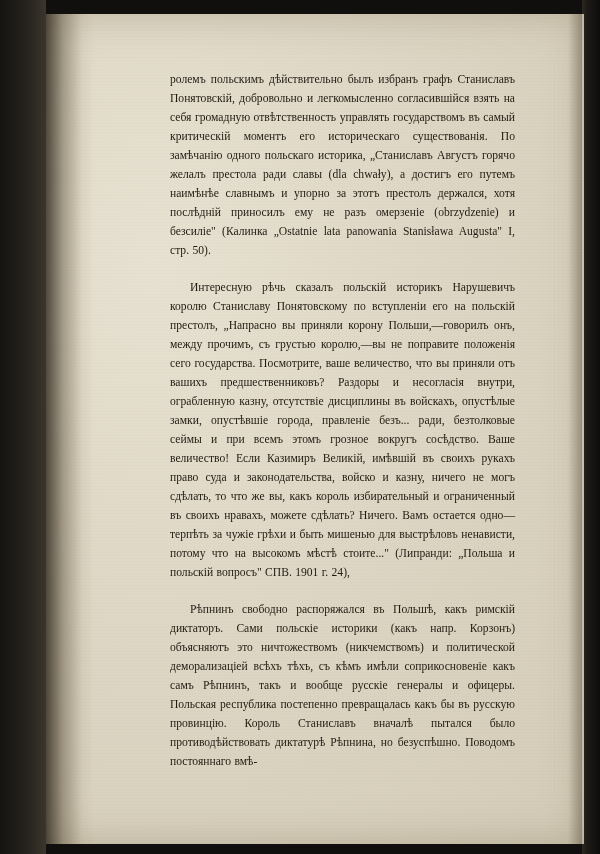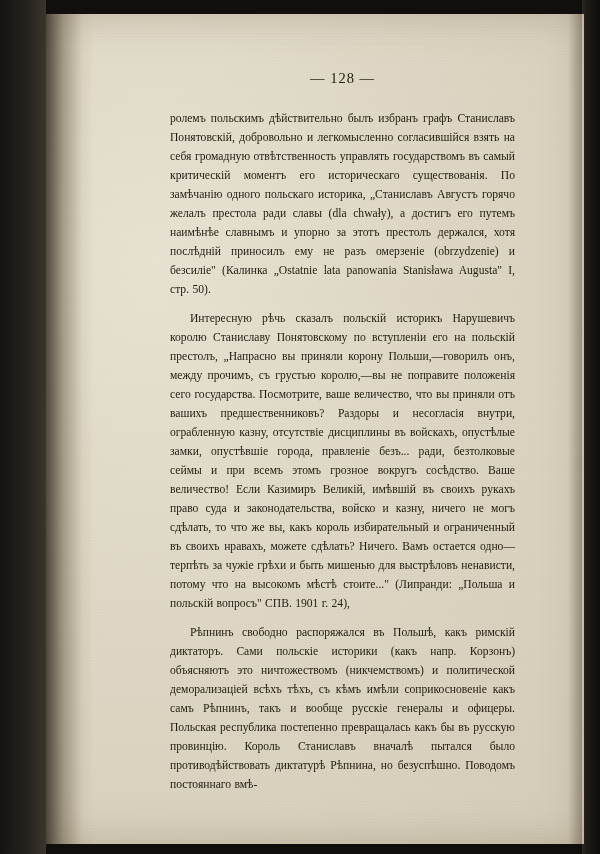--- a/index.html
+++ b/index.html
@@ -100,21 +100,21 @@
     text-align: justify;
     text-align-last: left;
     font-size: 11.6px;
     line-height: 19px;
     color: #241f16;
     text-indent: 20px;
     word-spacing: 0.5px;
     -webkit-font-smoothing: none;
   }
   p.para + p.para {
-    margin-top: 10px;
+    margin-top: 18px;
   }
   p.para.noindent { text-indent: 0; }
   .lastline-justify { text-align-last: justify; }
   
   .textblock {
     filter: contrast(1.04);
   }
 </style>
 </head>
 <body>
@@ -125,20 +125,19 @@
   <div class="bg-dark-bottom"></div>
   <div class="bg-dark-left"></div>
   <div class="bg-dark-right"></div>
 
   <div class="paper"></div>
   <div class="paper-grain"></div>
   <div class="gutter"></div>
   <div class="page-edge-right"></div>
 
   <div class="textblock">
-    <div class="folio">— 128 —</div>
 
     <p class="para noindent lastline-justify">ролемъ польскимъ дѣйствительно былъ избранъ графъ Станиславъ Понятовскій, добровольно и легкомысленно согласившійся взять на себя громадную отвѣтственность управлять государствомъ въ самый критическій моментъ его историческаго существованія. По замѣчанію одного польскаго историка, „Станиславъ Августъ горячо желалъ престола ради славы (dla chwały), а достигъ его путемъ наимѣнѣе славнымъ и упорно за этотъ престолъ держался, хотя послѣдній приносилъ ему не разъ омерзеніе (obrzydzenie) и безсиліе" (Калинка „Ostatnie lata panowania Stanisława Augusta" I, стр. 50).</p>
     <p class="para lastline-justify">Интересную рѣчь сказалъ польскій историкъ Нарушевичъ королю Станиславу Понятовскому по вступленіи его на польскій престолъ, „Напрасно вы приняли корону Польши,—говорилъ онъ, между прочимъ, съ грустью королю,—вы не поправите положенія сего государства. Посмотрите, ваше величество, что вы приняли отъ вашихъ предшественниковъ? Раздоры и несогласія внутри, ограбленную казну, отсутствіе дисциплины въ войскахъ, опустѣлые замки, опустѣвшіе города, правленіе безъ... ради, безтолковые сеймы и при всемъ этомъ грозное вокругъ сосѣдство. Ваше величество! Если Казимиръ Великій, имѣвшій въ своихъ рукахъ право суда и законодательства, войско и казну, ничего не могъ сдѣлать, то что же вы, какъ король избирательный и ограниченный въ своихъ нравахъ, можете сдѣлать? Ничего. Вамъ остается одно—терпѣть за чужіе грѣхи и быть мишенью для выстрѣловъ ненависти, потому что на высокомъ мѣстѣ стоите..." (Липранди: „Польша и польскій вопросъ" СПВ. 1901 г. 24),</p>
     <p class="para lastline-justify">Рѣпнинъ свободно распоряжался въ Польшѣ, какъ римскій диктаторъ. Сами польскіе историки (какъ напр. Корзонъ) объясняютъ это ничтожествомъ (никчемствомъ) и политической деморализаціей всѣхъ тѣхъ, съ кѣмъ имѣли соприкосновеніе какъ самъ Рѣпнинъ, такъ и вообще русскіе генералы и офицеры. Польская республика постепенно превращалась какъ бы въ русскую провинцію. Король Станиславъ вначалѣ пытался было противодѣйствовать диктатурѣ Рѣпнина, но безуспѣшно. Поводомъ постояннаго вмѣ-</p>
   </div>
 
 </div>
 
 </body></html>

